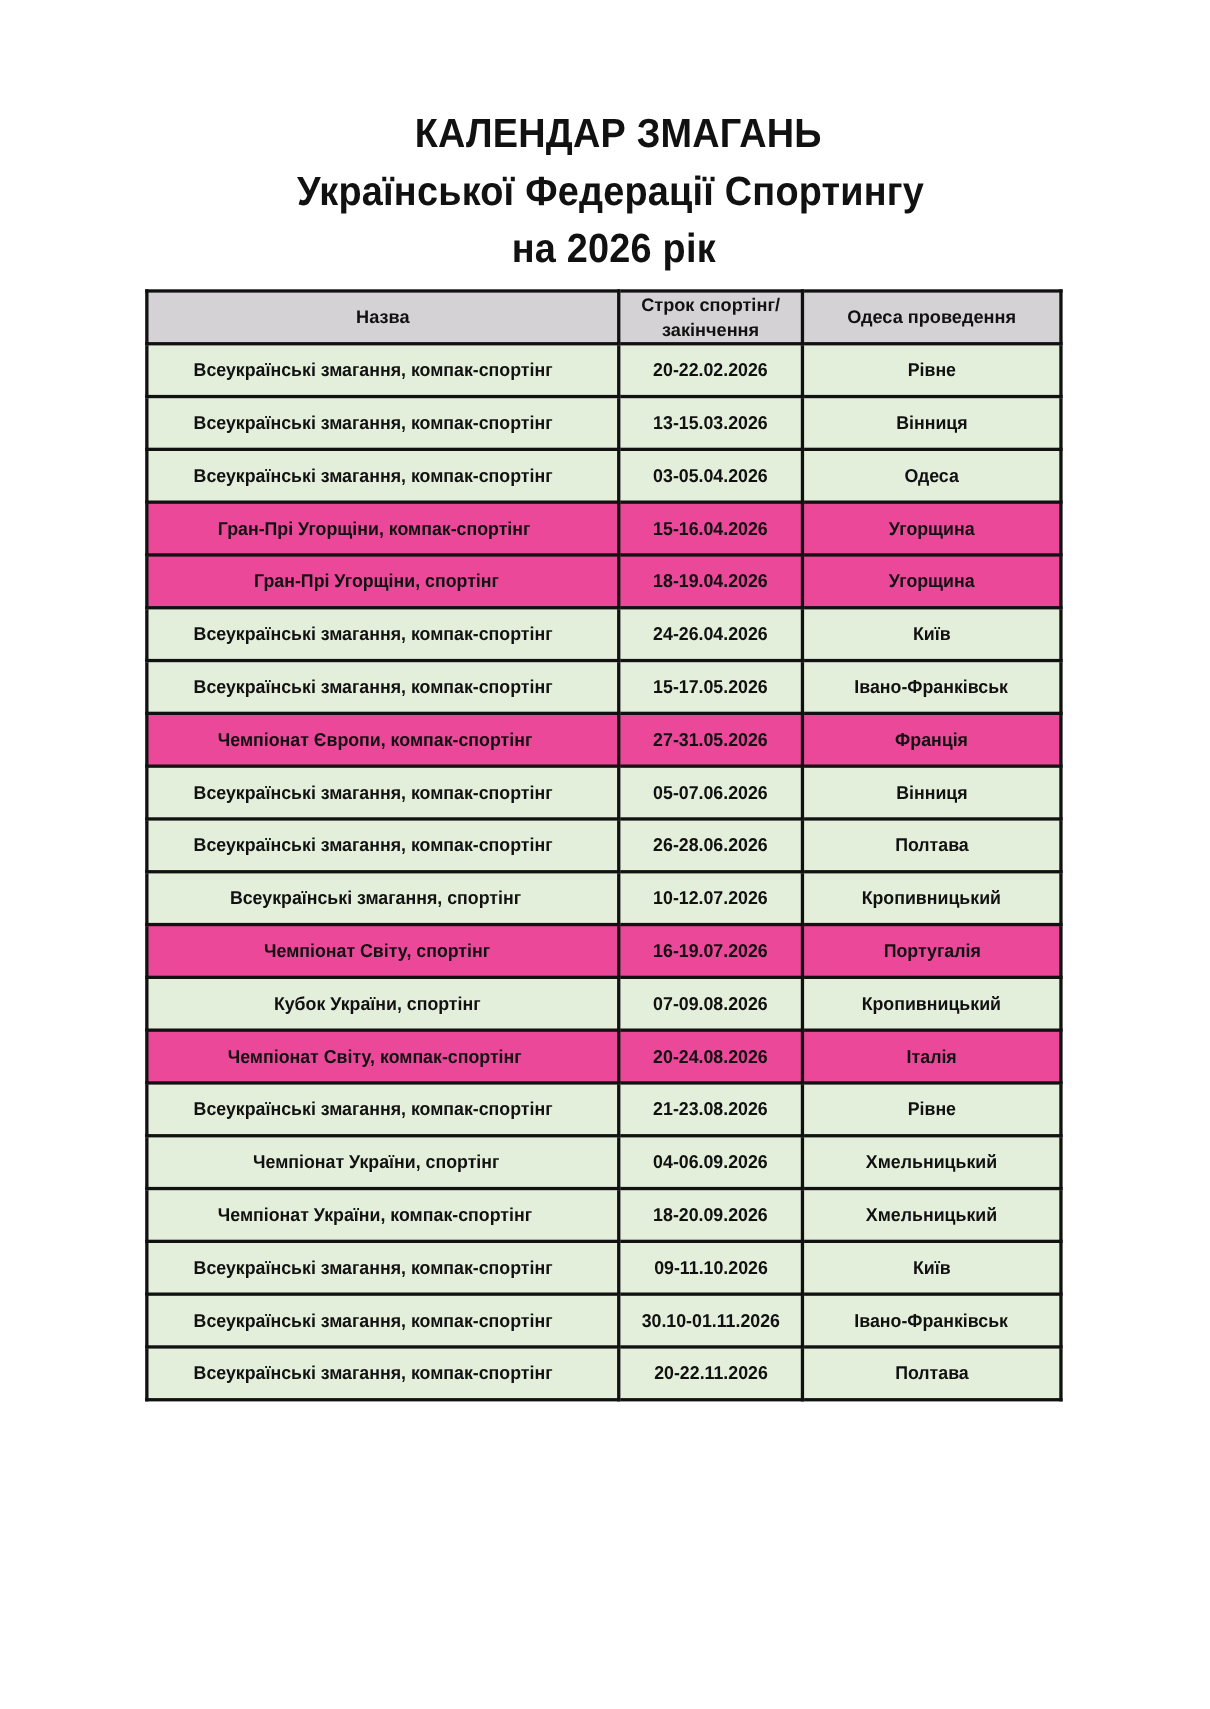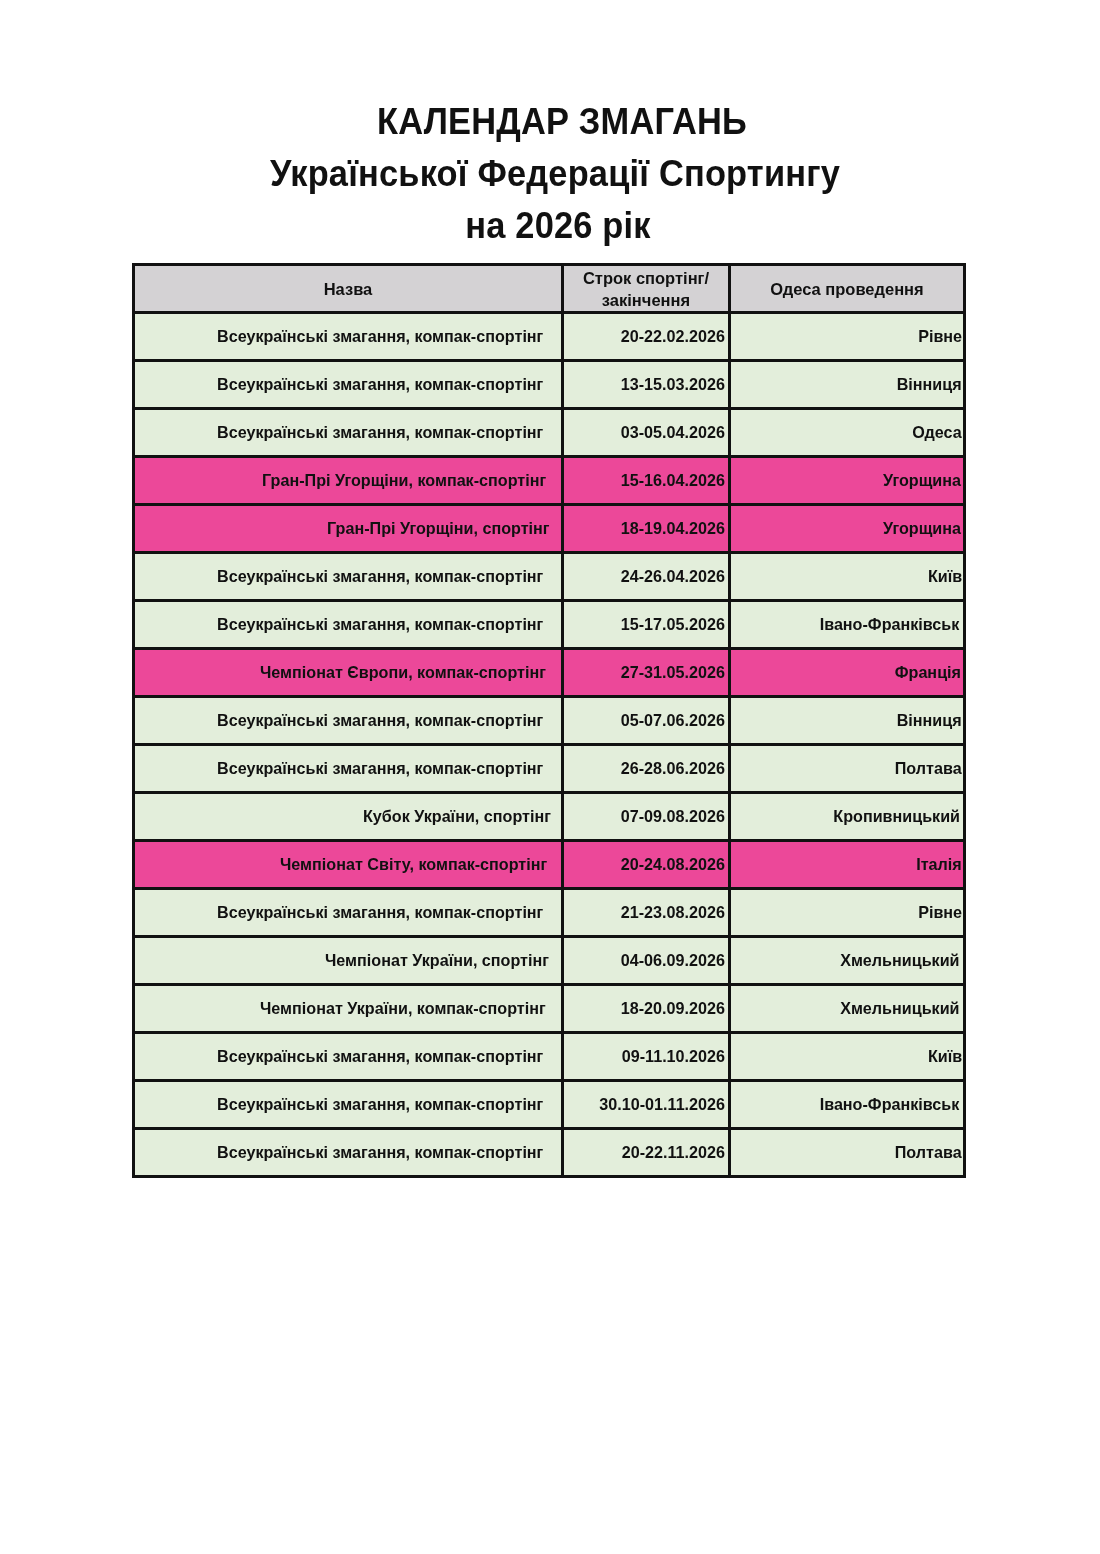--- a/index.html
+++ b/index.html
@@ -6,22 +6,22 @@
     body { width: 1100px; height: 1554px; position: relative; font-family: "Liberation Sans", sans-serif; color: #111; }
     .title-block { position: absolute; top: 96px; left: 12px; width: 1100px; text-align: center; }
     .title-line { font-weight: bold; font-size: 37px; line-height: 52px; letter-spacing: 0.2px; transform: scaleX(0.93); }
     .title-line.l1 { margin-left: 0; }
     .title-line.l2 { margin-left: -14px; }
     .title-line.l3 { margin-left: -8px; }
     table.cal { position: absolute; left: 132px; top: 263px; width: 831px; border-collapse: collapse; border: 3px solid #111; table-layout: fixed; }
     table.cal td, table.cal th { border: 3px solid #111; font-weight: bold; font-size: 17px; height: 45px; padding: 0; }
     table.cal th { background: #d4d2d4; text-align: center; font-size: 16.5px; line-height: 22px; }
     col.c1 { width: 429px; } col.c2 { width: 167px; } col.c3 { width: 235px; }
-    td.name { text-align: right; padding-left: 5px; }
-    td.date, td.place { text-align: right; }
+    td.name { text-align: center; padding-left: 5px; }
+    td.date, td.place { text-align: center; }
     tr.national td { background: #e3eedb; }
     tr.international td { background: #ec4899; }
     .txt { display: inline-block; transform: scaleX(0.95); transform-origin: left center; white-space: nowrap; }
     td.date .txt, td.place .txt { transform-origin: center center; }
   </style>
 </head>
 <body>
 
 <div class="title-block">
   <div class="title-line l1">КАЛЕНДАР ЗМАГАНЬ</div>
@@ -90,20 +90,30 @@
         <td class="name"><span class="txt">Всеукраїнські змагання, компак-спортінг</span></td>
         <td class="date"><span class="txt">05-07.06.2026</span></td>
         <td class="place"><span class="txt">Вінниця</span></td>
       </tr>
       <tr class="national">
         <td class="name"><span class="txt">Всеукраїнські змагання, компак-спортінг</span></td>
         <td class="date"><span class="txt">26-28.06.2026</span></td>
         <td class="place"><span class="txt">Полтава</span></td>
       </tr>
       <tr class="national">
+        <td class="name"><span class="txt">Всеукраїнські змагання, спортінг</span></td>
+        <td class="date"><span class="txt">10-12.07.2026</span></td>
+        <td class="place"><span class="txt">Кропивницький</span></td>
+      </tr>
+      <tr class="international">
+        <td class="name"><span class="txt">Чемпіонат Світу, спортінг</span></td>
+        <td class="date"><span class="txt">16-19.07.2026</span></td>
+        <td class="place"><span class="txt">Португалія</span></td>
+      </tr>
+      <tr class="national">
         <td class="name"><span class="txt">Кубок України, спортінг</span></td>
         <td class="date"><span class="txt">07-09.08.2026</span></td>
         <td class="place"><span class="txt">Кропивницький</span></td>
       </tr>
       <tr class="international">
         <td class="name"><span class="txt">Чемпіонат Світу, компак-спортінг</span></td>
         <td class="date"><span class="txt">20-24.08.2026</span></td>
         <td class="place"><span class="txt">Італія</span></td>
       </tr>
       <tr class="national">

